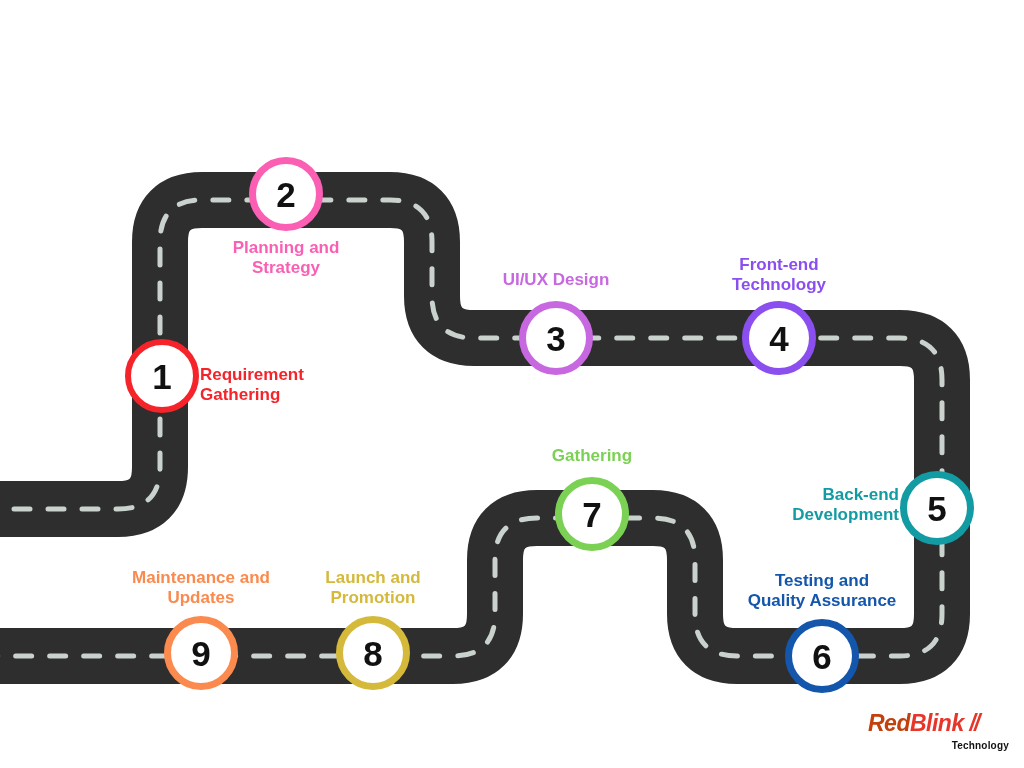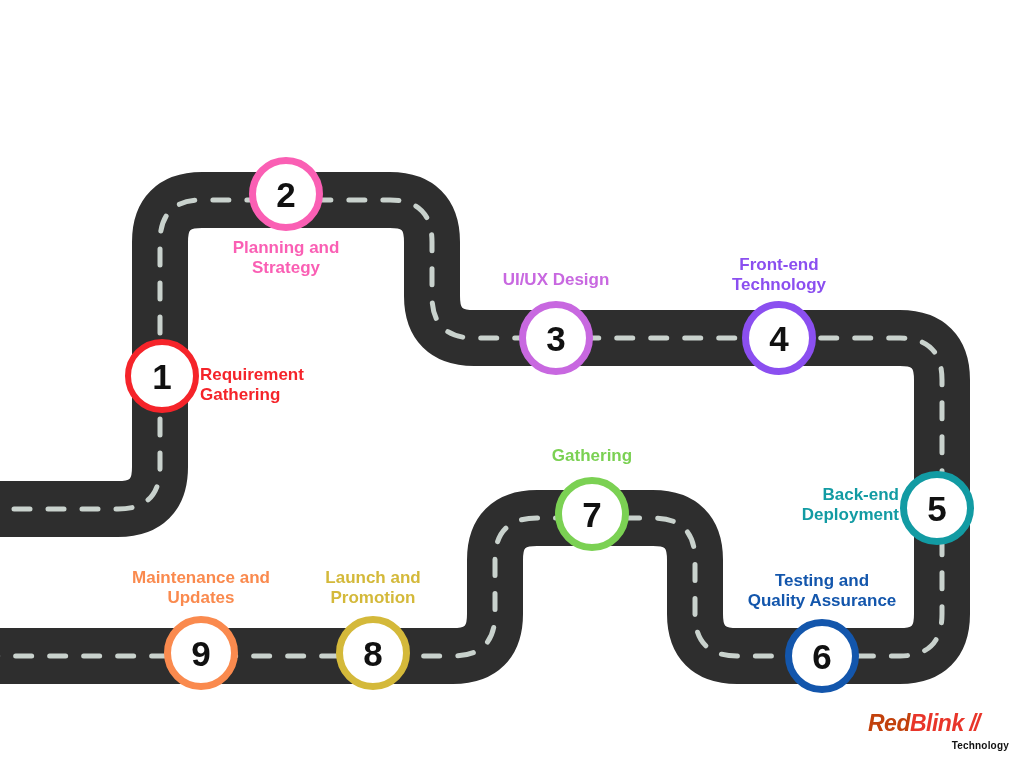--- a/index.html
+++ b/index.html
@@ -210,21 +210,21 @@
     </div>
     <div class="step-label" style="left:-90px; top:-83px; color:#8b4ff0; text-align:center; width:180px;">Front-end
 Technology</div>
   </div>
 
   <div class="step-node" style="left:937px; top:508px;">
     <div class="step-circle" style="left:-37px; top:-37px; width:74px; height:74px; border:7px solid #129ba3;">
       <span class="step-num">5</span>
     </div>
     <div class="step-label" style="left:-223px; top:-23px; color:#129ba3; text-align:right; width:185px;">Back-end
-Deployment</div>
+Development</div>
   </div>
 
   <div class="step-node" style="left:822px; top:656px;">
     <div class="step-circle" style="left:-37px; top:-37px; width:74px; height:74px; border:7px solid #1356ac;">
       <span class="step-num">6</span>
     </div>
     <div class="step-label" style="left:-113px; top:-85px; color:#1356ac; text-align:center; width:226px;">Testing and
 Quality Assurance</div>
   </div>
 

